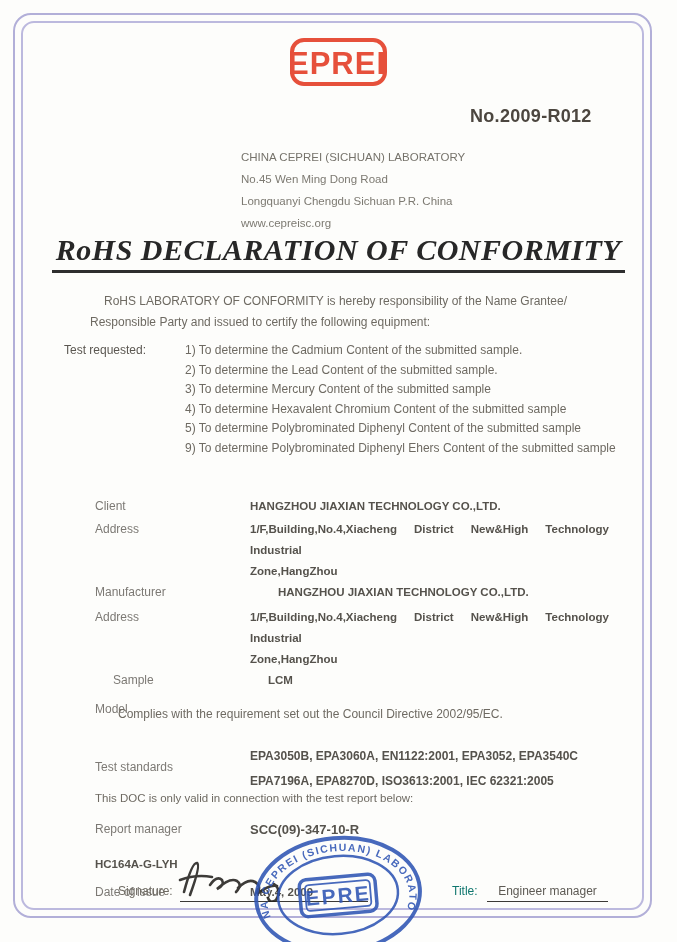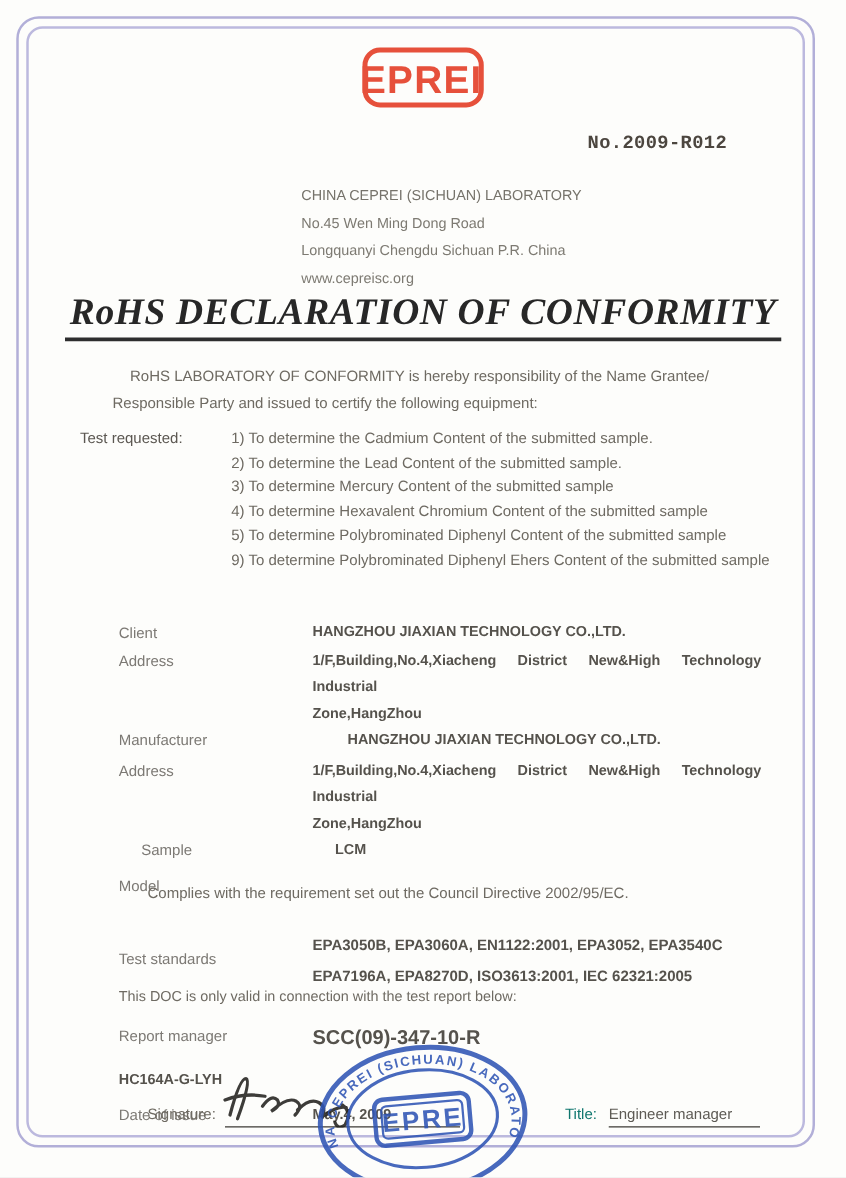--- a/index.html
+++ b/index.html
@@ -16,21 +16,21 @@
   }
   .frame-inner {
     position:absolute; left:21px; top:21px; width:623px; height:889px;
     border:2px solid #bcb9de; border-radius:13px;
   }
   
   .logo { position:absolute; left:288px; top:36px; width:104px; height:52px; }
   
   .doc-number {
     position:absolute; left:470px; top:106px; width:160px;
-    font-size:15px; font-weight:bold; color:#4c463f; letter-spacing:.3px;font-family:Liberation Mono, monospace;
+    font-size:18px; font-weight:bold; color:#4c463f; letter-spacing:.3px;
   }
   
   .lab-block { position:absolute; left:241px; top:146px; font-size:11.5px; color:#7d7a72; }
   .lab-block div { line-height:22px; }
   .lab-block .lab-name { color:#76736b; }
   
   .cert-title {
     position:absolute; left:0; top:233px; width:100%; text-align:center;
   }
   .cert-title span {
@@ -60,28 +60,28 @@
   .compliance { position:absolute; left:118px; top:707px; font-size:12px; color:#6e6a62; }
   
   .standards { position:absolute; left:95px; top:744px; width:514px; display:flex; }
   .standards .flabel { width:155px; flex:0 0 155px; font-size:12px; color:#7c7974; line-height:25px; padding-top:11px; }
   .standards .svals { flex:1; font-size:12px; font-weight:bold; color:#55524c; }
   .standards .svals div { line-height:25px; }
   .doc-note { position:absolute; left:95px; top:792px; font-size:11.5px; color:#6e6a62; }
   
   .report { position:absolute; left:95px; top:822px; width:514px; display:flex; }
   .report .flabel { width:155px; flex:0 0 155px; font-size:12px; color:#7c7974; }
-  .report .fvalue { font-size:16px; font-weight:bold; color:#55524c; }
+  .report .fvalue { font-size:13px; font-weight:bold; color:#55524c; }
   
   .sig-label { position:absolute; left:118px; top:884px; font-size:12px; color:#6e6a62; }
   .sig-line { position:absolute; left:180px; top:901px; width:188px; border-top:1.5px solid #3c3a36; }
   .scribble { position:absolute; left:178px; top:850px; }
   .title-label { position:absolute; left:452px; top:884px; font-size:12px; color:#0f766e; }
   .title-line { position:absolute; left:487px; top:901px; width:121px; border-top:1.5px solid #3c3a36; }
-  .title-value { position:absolute; left:487px; top:884px; width:121px; text-align:left; font-size:12px; color:#5d5a54; }
+  .title-value { position:absolute; left:487px; top:884px; width:121px; text-align:center; font-size:12px; color:#5d5a54; }
   
   .stamp { position:absolute; left:250px; top:831px; opacity:.88; transform:rotate(-5deg); }
 </style>
 </head>
 <body>
 
 <div class="page">
 
   <div class="frame-outer"></div>
   <div class="frame-inner"></div>

